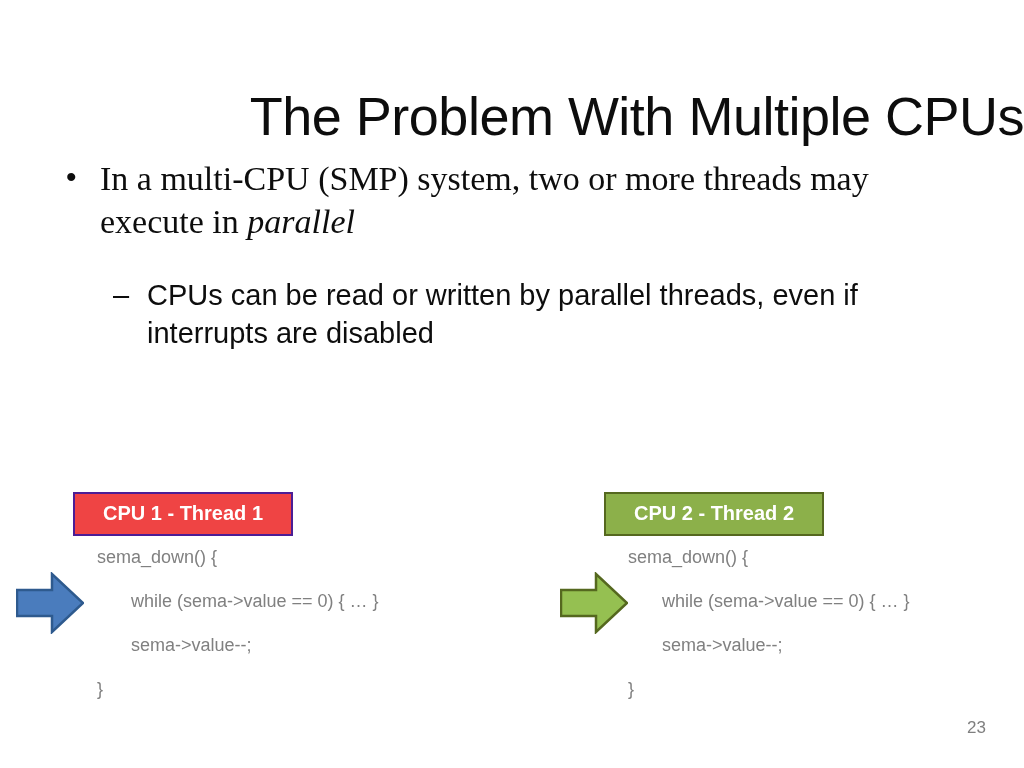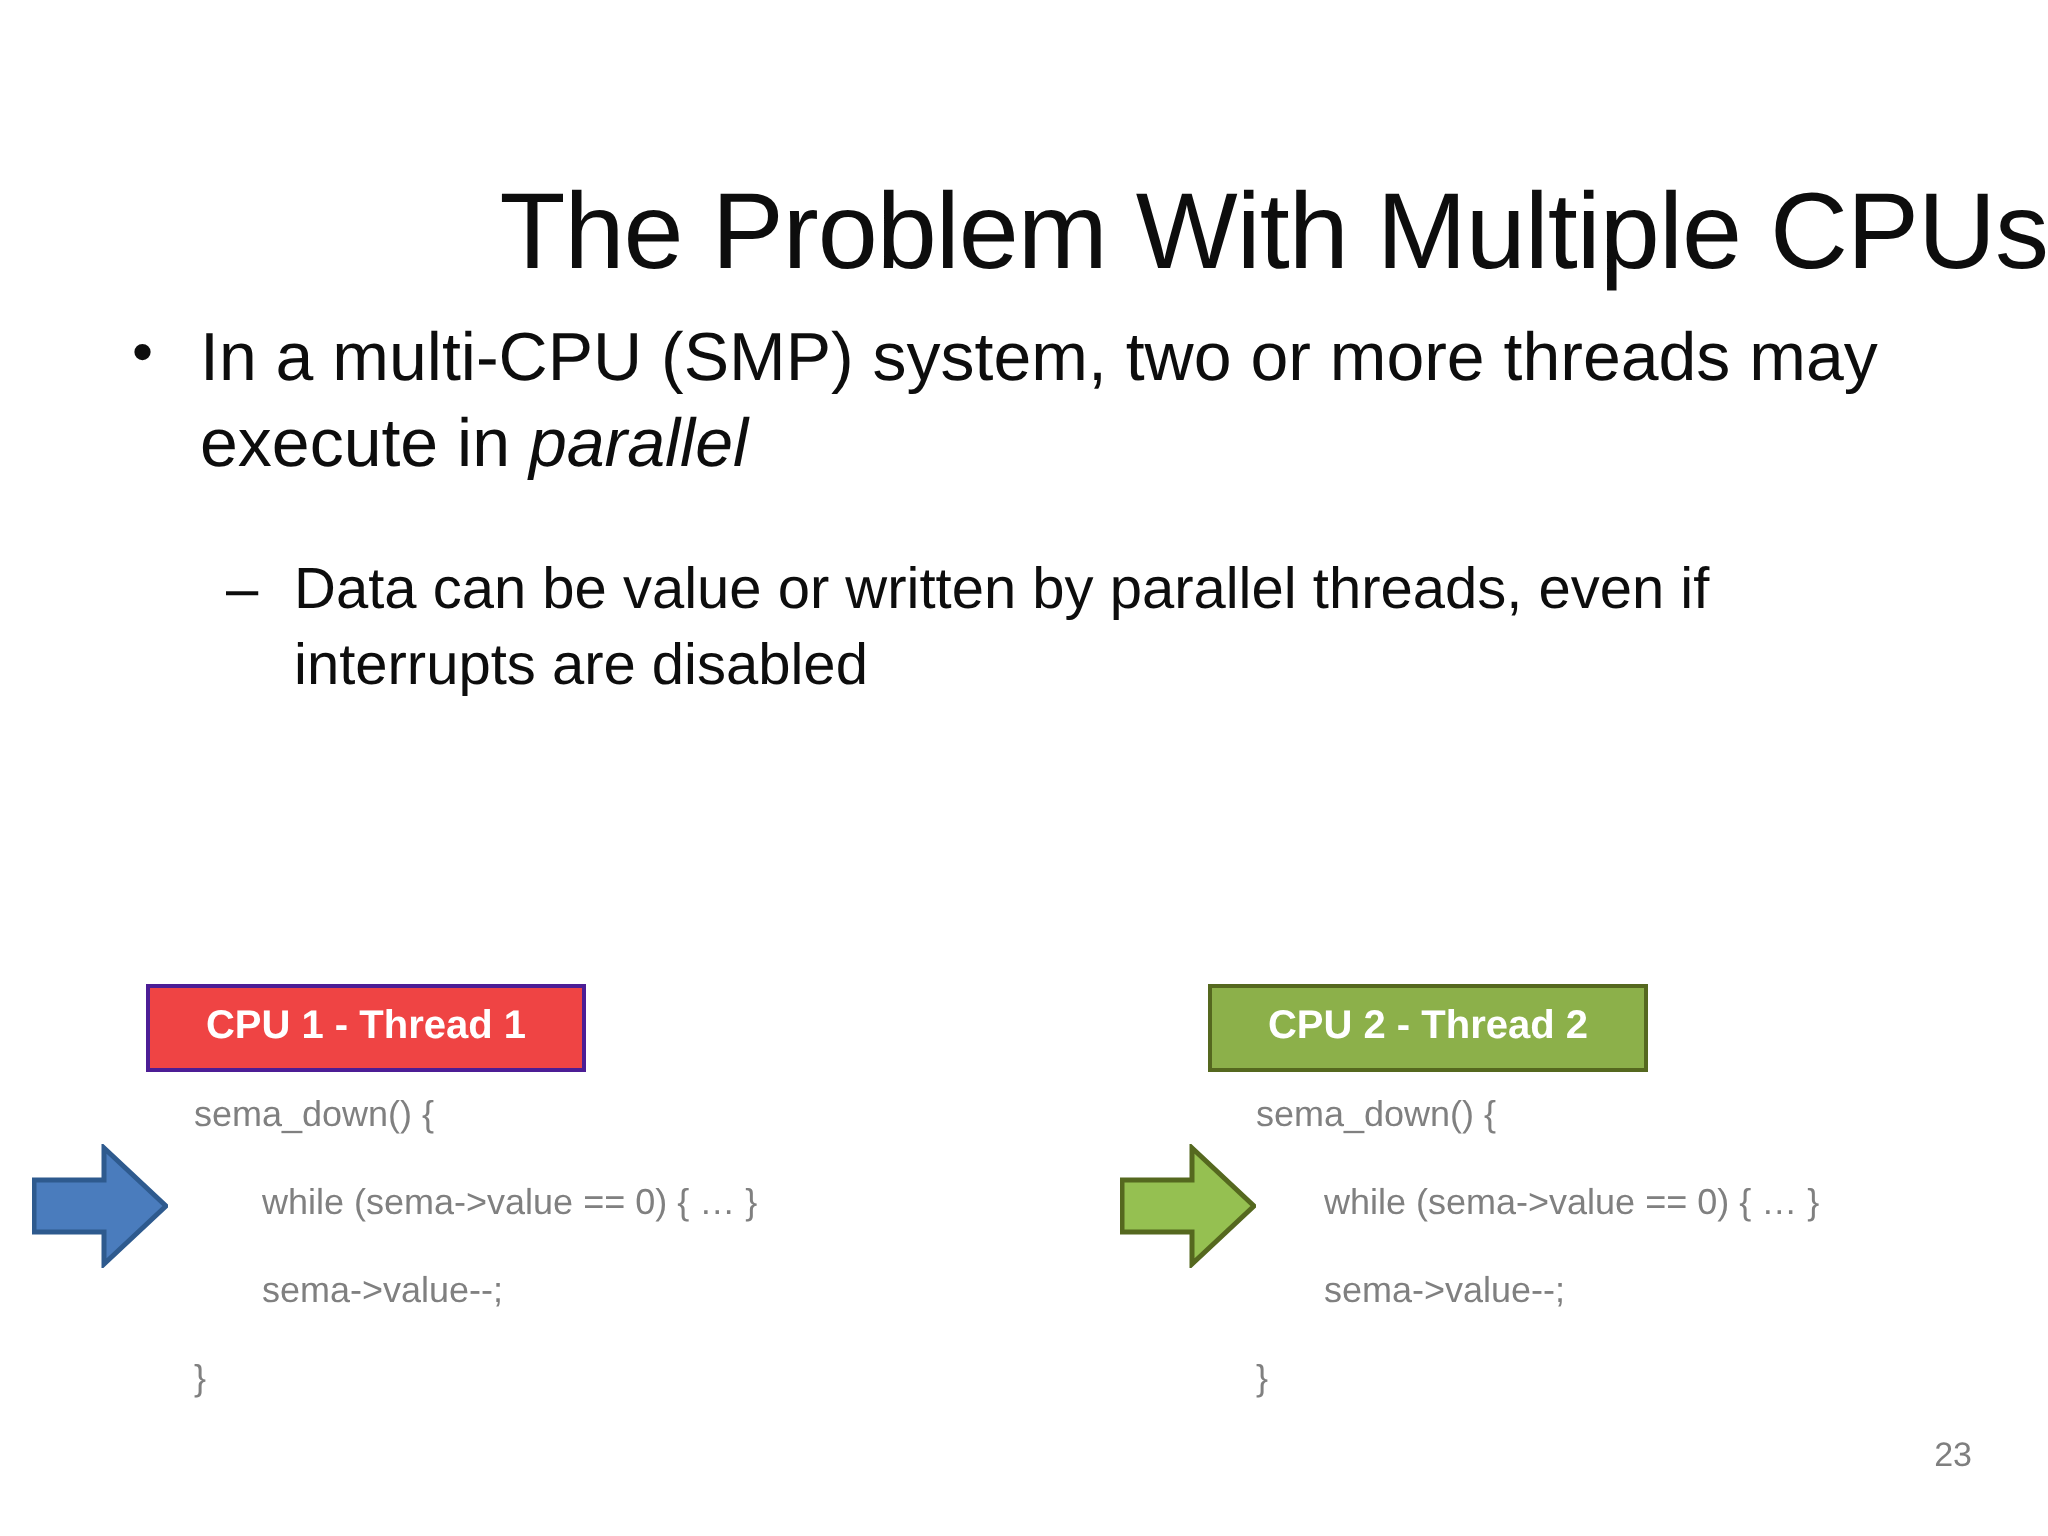--- a/index.html
+++ b/index.html
@@ -50,20 +50,21 @@
   .bullet-l1 .dot {
     position: absolute;
     left: 4px;
     top: 0px;
     font-size: 30px;
     line-height: 1.26;
   }
   .bullet-l1 .txt {
     display: block;
     margin-left: 38px;
+    font-family: Liberation Serif, serif;
   }
   .bullet-l1 .ital {
     font-style: italic;
   }
 
   .bullet-l2 {
     position: absolute;
     left: 110px;
     top: 276px;
     width: 840px;
@@ -186,21 +187,21 @@
 
   <div class="slide-title">The Problem With Multiple CPUs</div>
 
   <div class="bullet-l1">
     <span class="dot">•</span>
     <span class="txt"><span>In a multi-CPU (SMP) system, two or more threads may execute in </span><span class="ital">parallel</span></span>
   </div>
 
   <div class="bullet-l2">
     <span class="dash">–</span>
-    <span class="txt">Data can be value or written by parallel threads, even if interrupts are disabled</span>
+    <span class="txt">CPUs can be read or written by parallel threads, even if interrupts are disabled</span>
   </div>
 
 
   <div class="col left">
     <div class="thread-header blue">CPU 1 - Thread 1</div>
     <div class="code-block">
       <div class="code-line">sema_down() {</div>
       <div class="code-line indent">while (sema-&gt;value == 0) { … }</div>
       <div class="code-line indent">sema-&gt;value--;</div>
       <div class="code-line">}</div>

